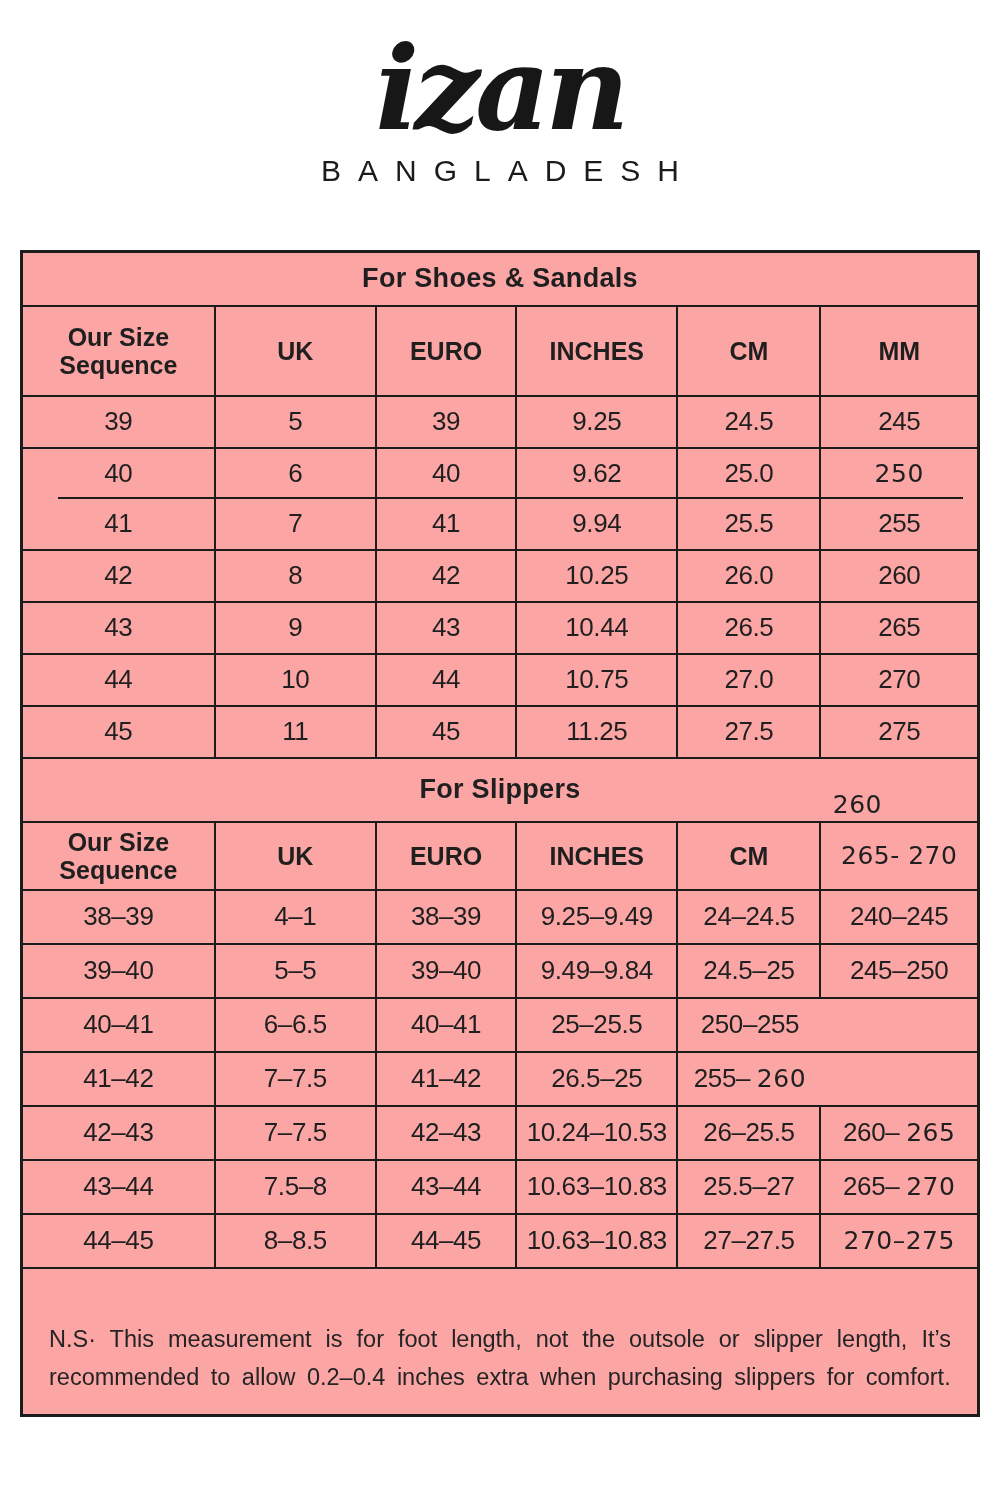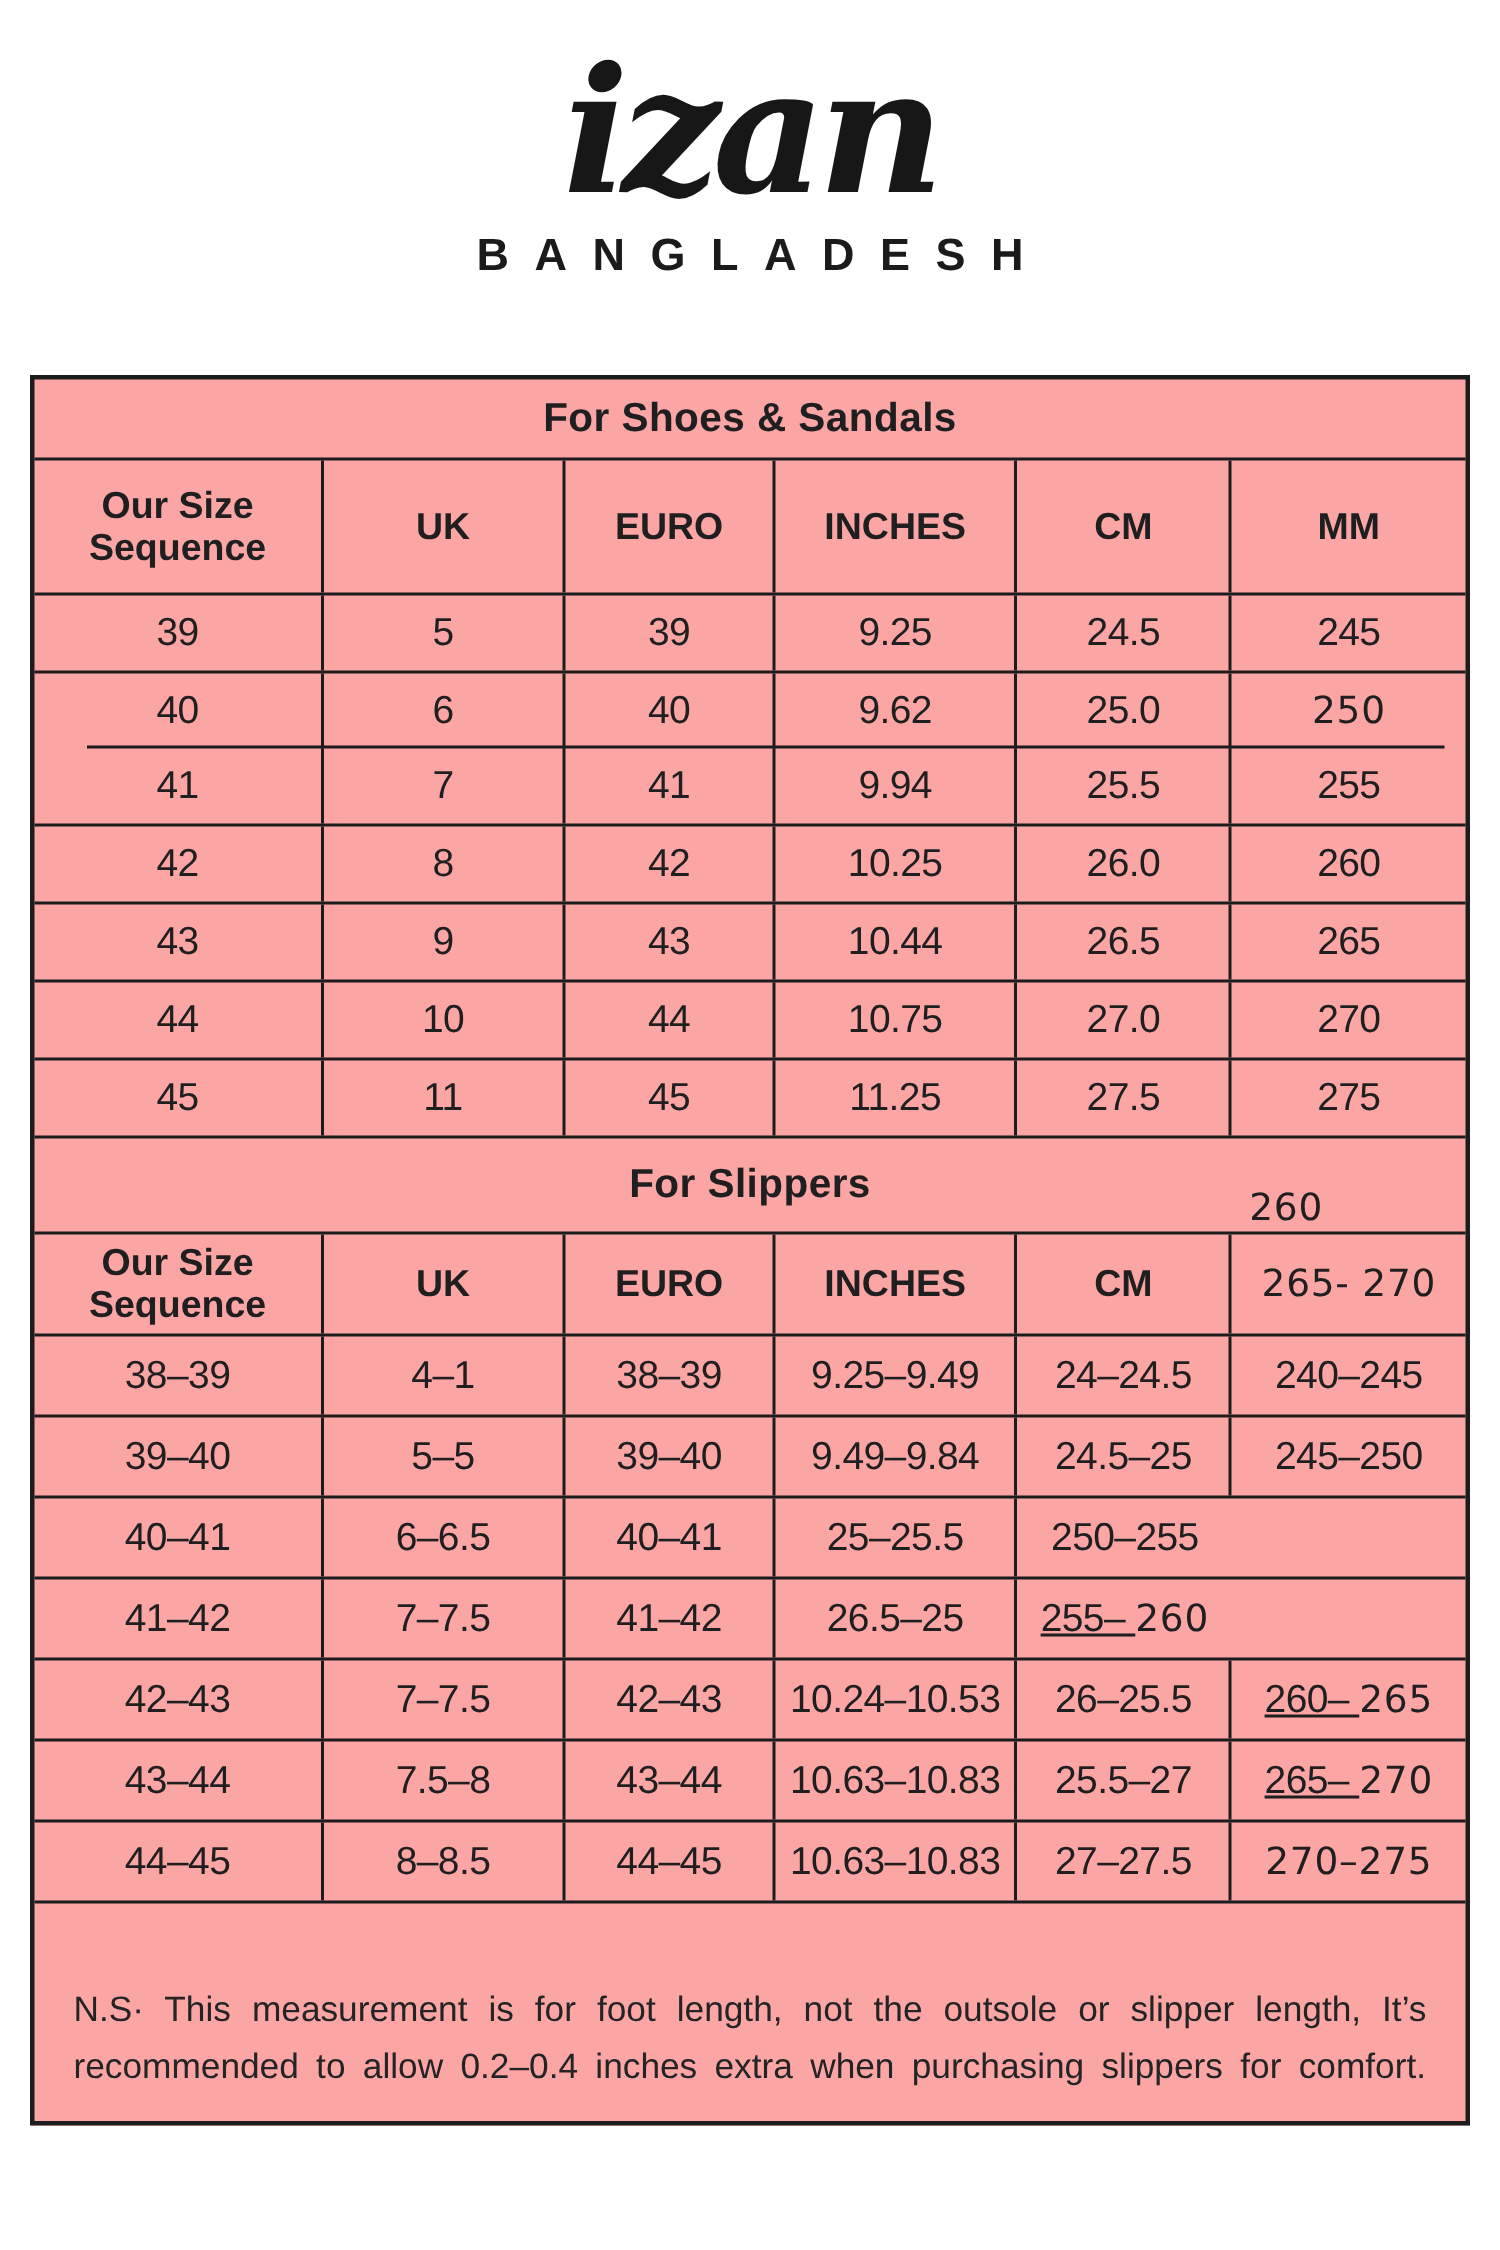--- a/index.html
+++ b/index.html
@@ -14,21 +14,21 @@
   
   .logo { text-align: center; padding-top: 28px; }
   .logo-script {
     font-family: "DejaVu Serif", serif;
     font-style: italic; font-weight: bold;
     font-size: 116px; line-height: 1.05; letter-spacing: -5px;
     color: #171717;
   }
   .logo-sub {
     margin-top: 4px;
-    font-size: 30px; font-weight: 700;
+    font-size: 30px; font-weight: 400;
     letter-spacing: 17px; padding-left: 17px;
     color: #1b1b1b;
   }
 
   
   .chart {
     margin: 62px 20px 0 20px;
     border: 3px solid #1c1c1c;
     background: #fca5a5;
   }
@@ -73,21 +73,21 @@
   .row.data.inset::after {
     content: ""; position: absolute; left: 35px; right: 14px; bottom: 0;
     height: 2px; background: #1c1c1c;
   }
 
   
   .alt {
     font-family: "DejaVu Sans", sans-serif;
     font-weight: 400; font-size: 25px; letter-spacing: 0.5px;
   }
-  .base-seg { white-space: pre; text-decoration: underline; }
+  .base-seg { white-space: pre; }
 
   
   .note {
     padding: 20px 26px 18px 26px;
     font-size: 23.5px; line-height: 38px;
     text-align: justify;
     word-spacing: 5px;
     color: #242424;
     margin-top: 31px;
   }

